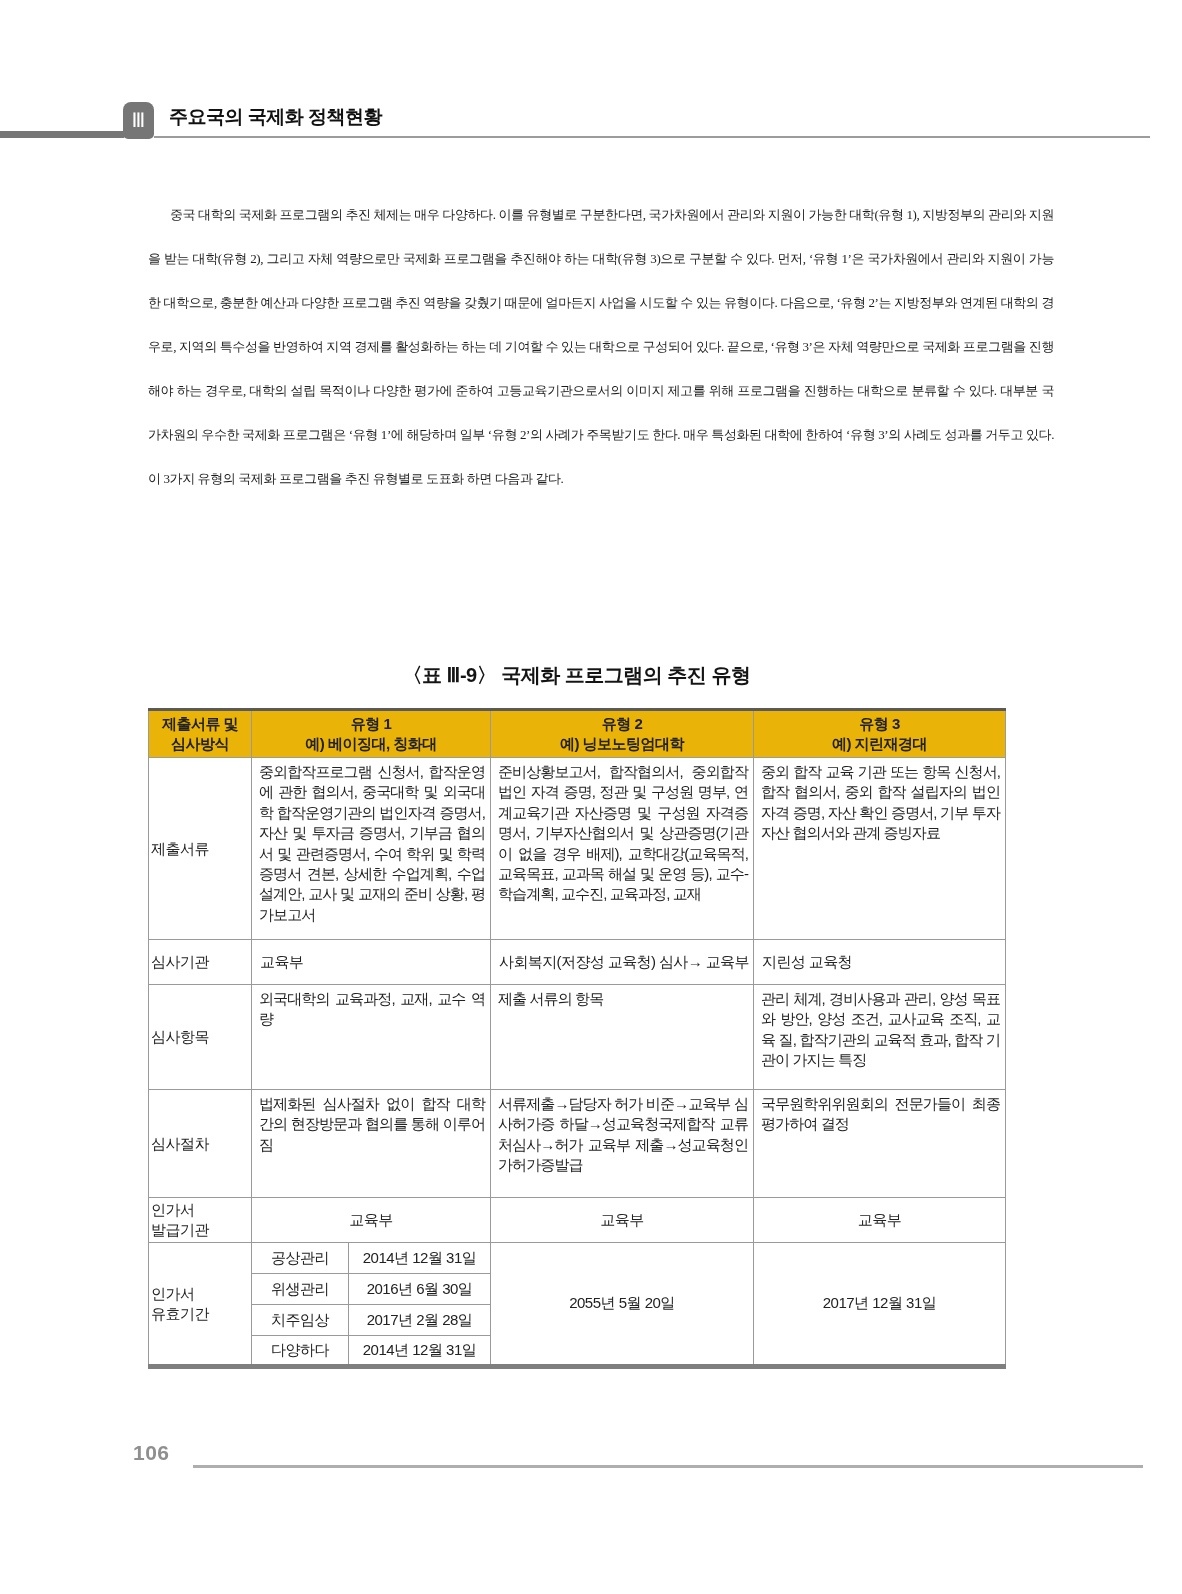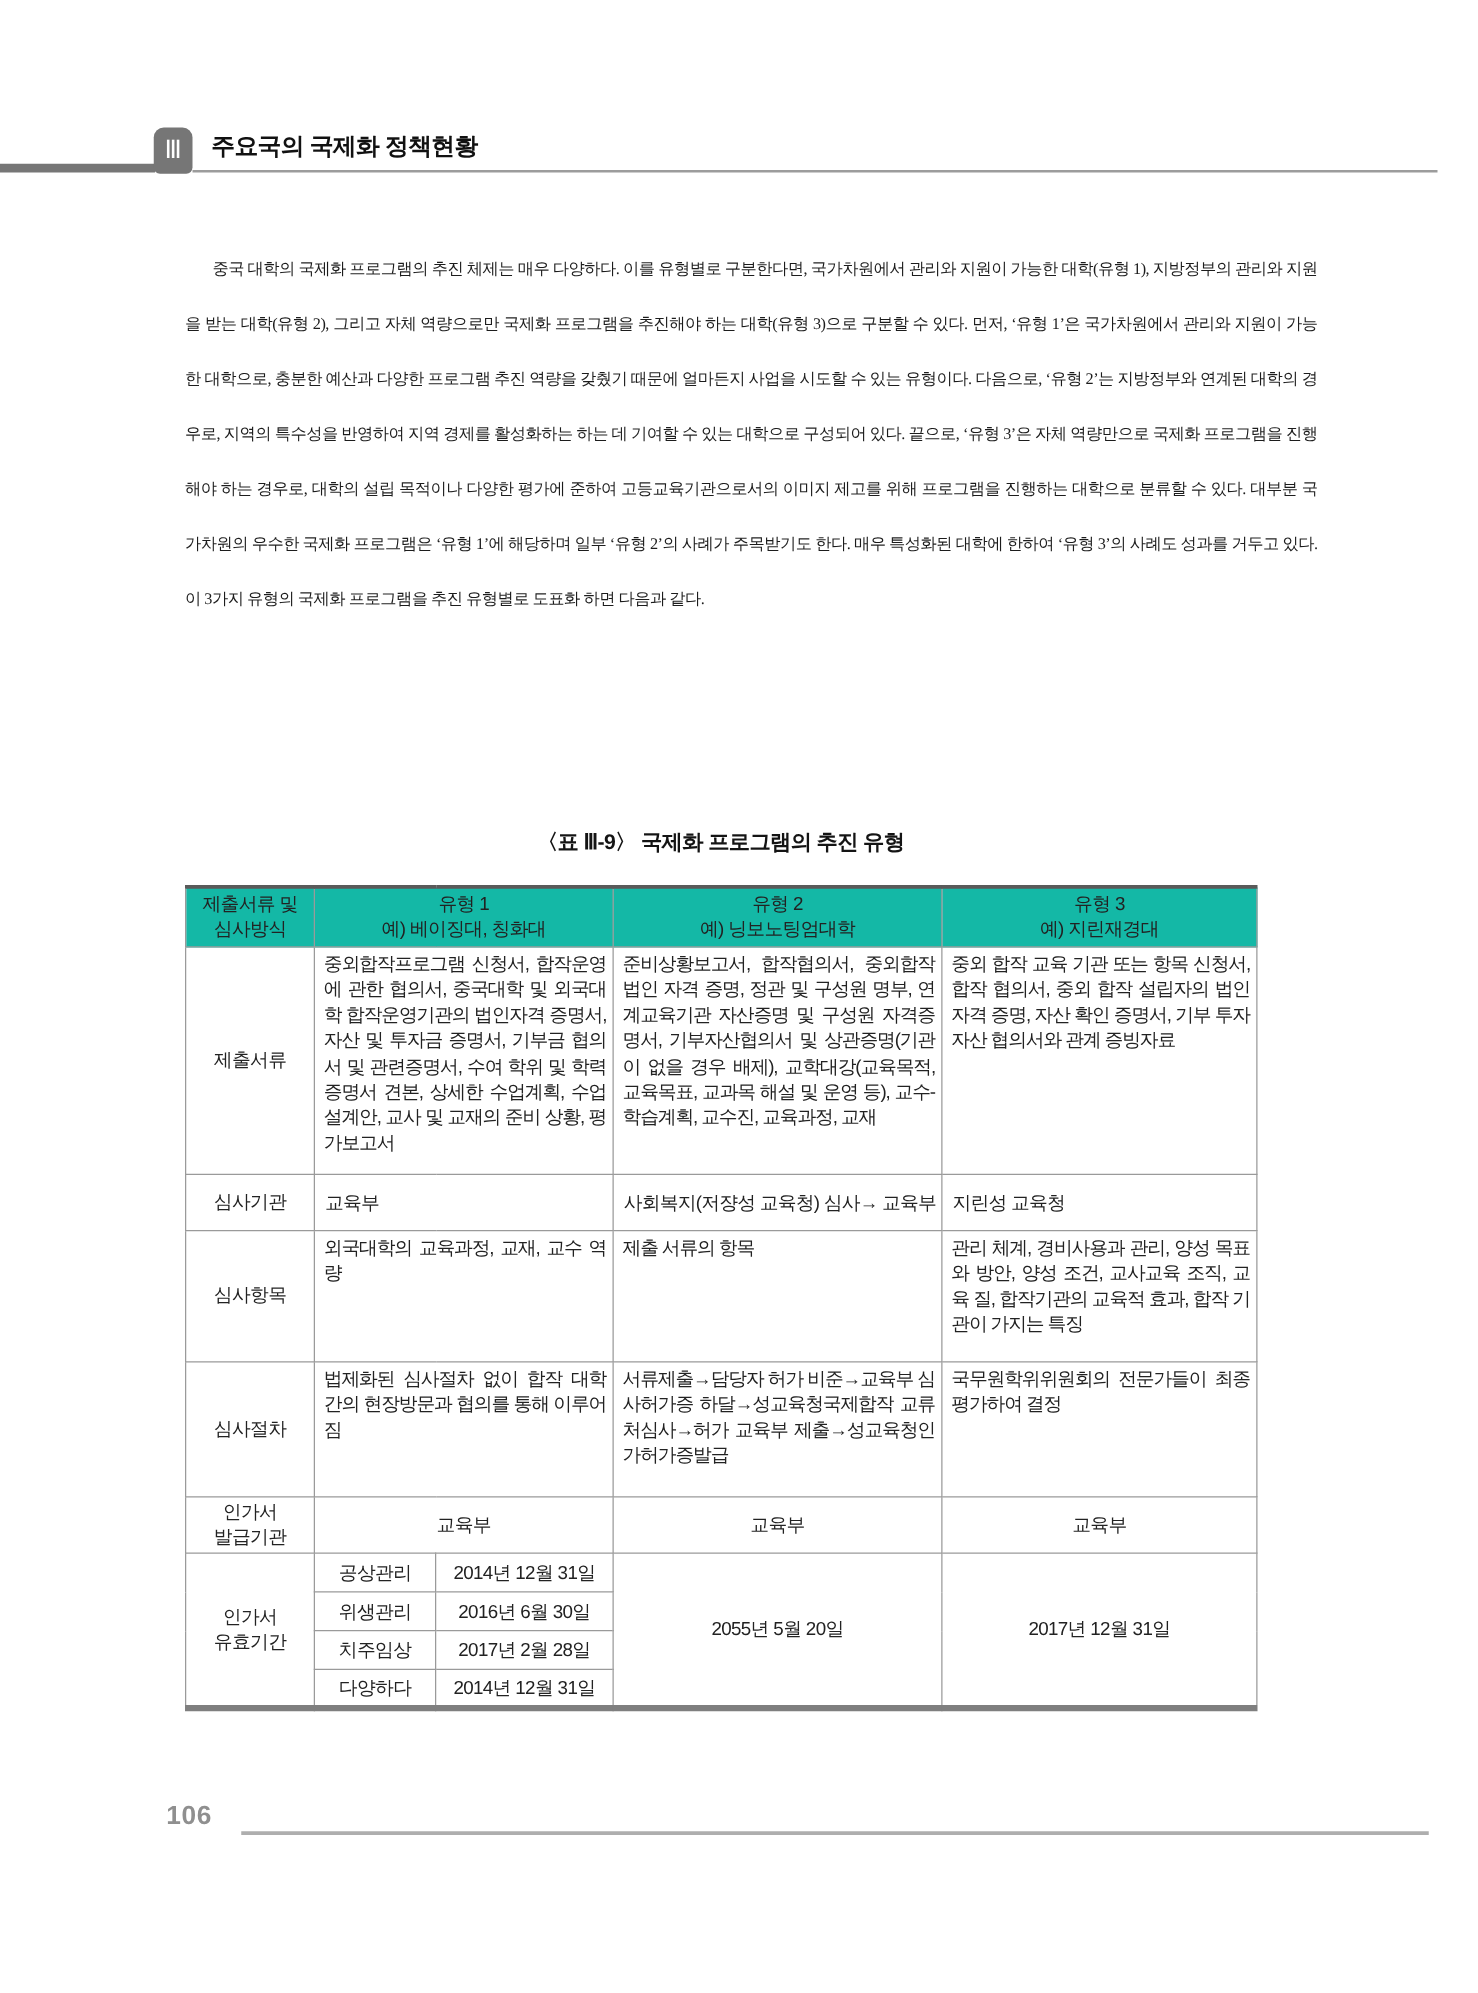--- a/index.html
+++ b/index.html
@@ -51,47 +51,46 @@
     text-indent: 22px;
     letter-spacing: -0.4px;
     color: #1c1c1c;
   }
 
   
   .table-caption {
     position: absolute; left: 148px; top: 662px;
     width: 857px;
     text-align: center;
-    font-size: 17px;
+    font-size: 20px;
     font-weight: bold;
     letter-spacing: -0.5px;
     color: #141414;
   }
   table.program-table {
     position: absolute; left: 148px; top: 708px;
     width: 857px;
     border-collapse: collapse;
     table-layout: fixed;
     font-size: 15px;
     color: #222222;
     border-top: 3px solid #5a5a5a;
     border-bottom: 5px solid #7f7f7f;
   }
   .program-table th, .program-table td {
     border: 1px solid #9a9a9a;
   }
   .program-table thead th {
-    background: #14b8a6;
-    font-weight: normal;
+    background: #eab308;
+    font-weight: bold;
     line-height: 20px;
     padding: 3px 2px;
     letter-spacing: -0.5px;
   }
   .lbl {
-    text-align: center;
     vertical-align: middle;
     line-height: 20px;
     letter-spacing: -0.5px;
     padding: 2px;
   }
   .jc {
     text-align: justify;
     vertical-align: top;
     line-height: 20.4px;
     letter-spacing: -0.9px;

